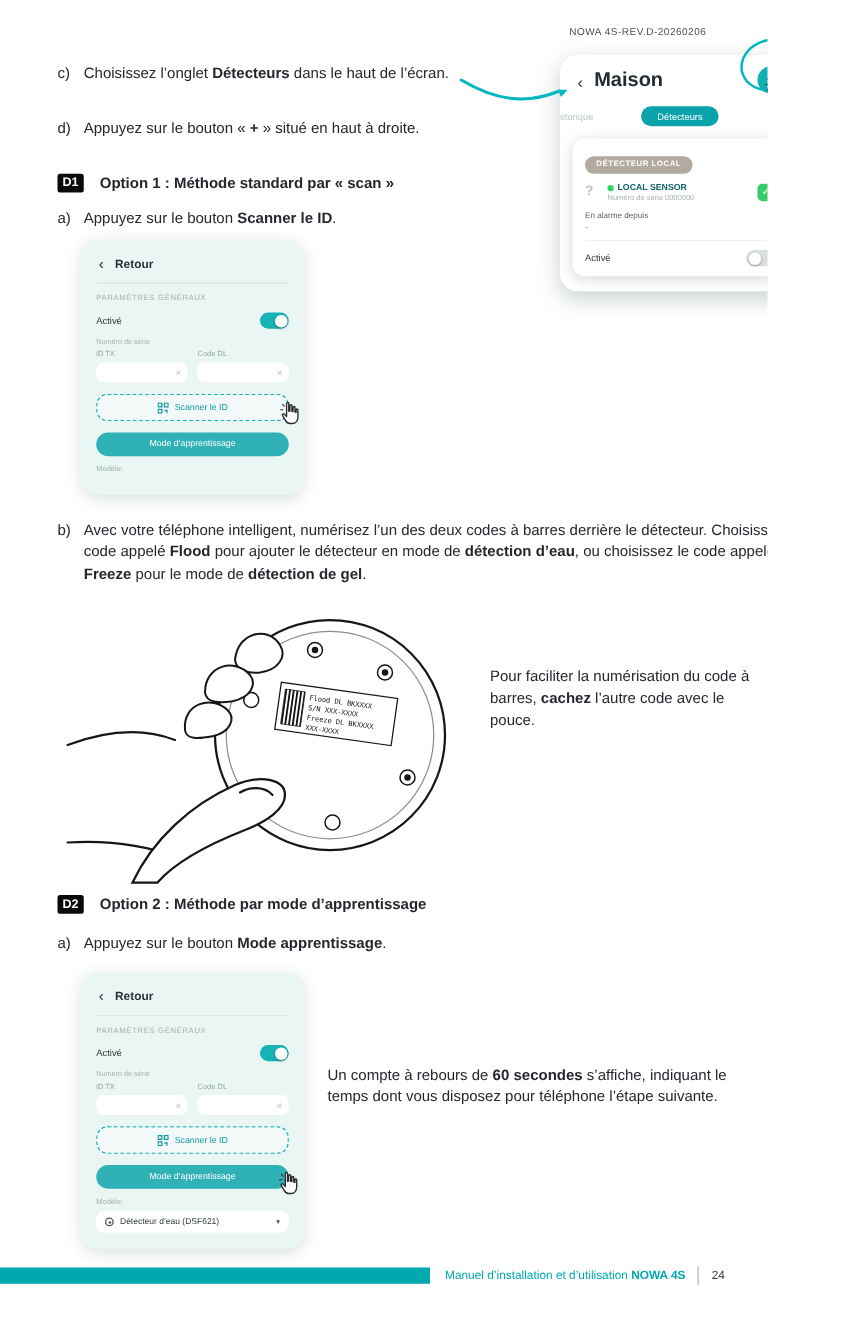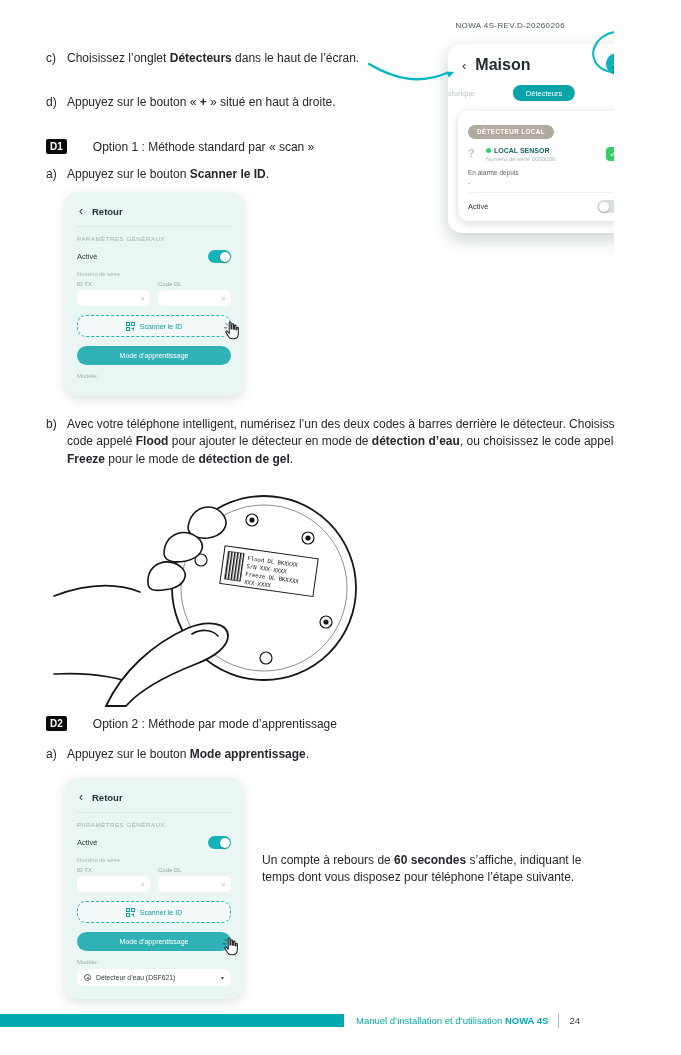--- a/index.html
+++ b/index.html
@@ -4,23 +4,23 @@
 <style>
 *{margin:0;padding:0;box-sizing:border-box}
 html,body{background:#fff}
 body{font-family:"Liberation Sans","DejaVu Sans",sans-serif;color:#26262e}
 .page{position:relative;width:614px;height:1055px;background:#fff;overflow:hidden}
 .b{font-weight:700}
 .rev{position:absolute;top:21px;right:49px;font-size:8px;letter-spacing:.4px;color:#45525a}
 .step,.note{position:absolute;font-size:12px;line-height:1.45;color:#26262e}
 .step{display:flex}
 .step .lbl{flex:none;width:21px}
-.opt-head{position:absolute;display:flex;align-items:center;gap:26px;font-size:12px}
+.opt-head{position:absolute;display:flex;gap:13px;font-size:12px}
 .dbadge{background:#0a0a0a;color:#fff;font-weight:700;font-size:10px;padding:2px 4px;border-radius:2px;line-height:1.1}
-.opt-title{font-weight:400}
+.opt-title{font-weight:700}
 .arrow{position:absolute;left:366px;top:52px;z-index:6}
 
 .phone-home{position:absolute;left:448px;top:44px;width:192px;background:#fff;border-radius:14px;box-shadow:0 6px 18px rgba(40,70,70,.25);padding:12px 0 12px;z-index:2}
 .ph-head{position:relative;display:flex;align-items:center;gap:9px;padding:0 14px 10px}
 .ph-back{font-size:13px;color:#2c3338;line-height:1}
 .ph-title{font-weight:700;font-size:16px;color:#222b30}
 .ph-plus{position:absolute;right:12px;top:-3px;width:22px;height:22px;border-radius:50%;background:#12afb4;color:#fff;border:none;font-size:14px;line-height:1;display:flex;align-items:center;justify-content:center;font-family:inherit}
 .ph-ring{position:absolute;right:-2px;top:-13px;width:50px;height:42px;border:2.6px solid #00b7c0;border-radius:50%;transform:rotate(-14deg);pointer-events:none;z-index:3}
 .ph-hand{right:10px;top:16px}
 .ph-tabs{position:relative;height:19px;overflow:hidden;margin-bottom:8px}
@@ -237,20 +237,23 @@
       <text class="lab" x="194" y="103">Freeze DL BKXXXX</text>
       <text class="lab" x="194" y="111">XXX-XXXX</text>
     </g>
     <path d="M136 52 C138 30 162 24 172 40 C178 50 170 60 156 62 C146 63 137 60 136 52 Z" fill="#fff" stroke="#161616" stroke-width="1.6"></path>
     <path d="M112 78 C112 56 136 50 148 64 C154 72 148 82 134 85 C123 87 113 86 112 78 Z" fill="#fff" stroke="#161616" stroke-width="1.6"></path>
     <path d="M96 108 C94 86 118 80 130 92 C137 99 132 110 118 113 C107 115 97 116 96 108 Z" fill="#fff" stroke="#161616" stroke-width="1.6"></path>
     <path d="M54 230 C70 196 100 168 136 152 C158 143 176 148 176 160 C176 171 162 181 144 188 C116 199 88 214 74 230 Z" fill="#fff" stroke="#161616" stroke-width="1.8"></path>
     <path class="ln" d="M140 158 C148 153 160 153 166 160" stroke-width="1"></path>
   </svg>
 
+  <div class="note" style="left:392px;top:533px;width:208px">
+    <span>Pour faciliter la numérisation du code à barres, </span><span class="b">cachez</span><span> l’autre code avec le pouce.</span>
+  </div>
 
   <div class="opt-head" style="left:46px;top:716px">
     <span class="dbadge">D2</span>
     <span class="opt-title">Option 2 : Méthode par mode d’apprentissage</span>
   </div>
 
   <div class="step" style="left:46px;top:746px;width:360px">
     <span class="lbl">a)</span>
     <span><span>Appuyez sur le bouton </span><span class="b">Mode apprentissage</span><span>.</span></span>
   </div>

